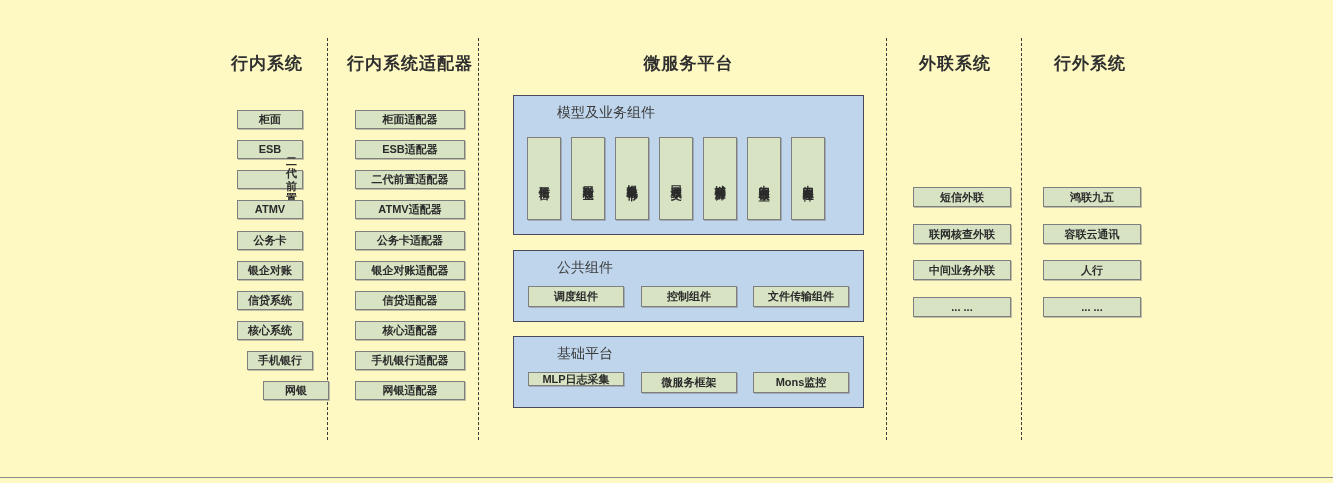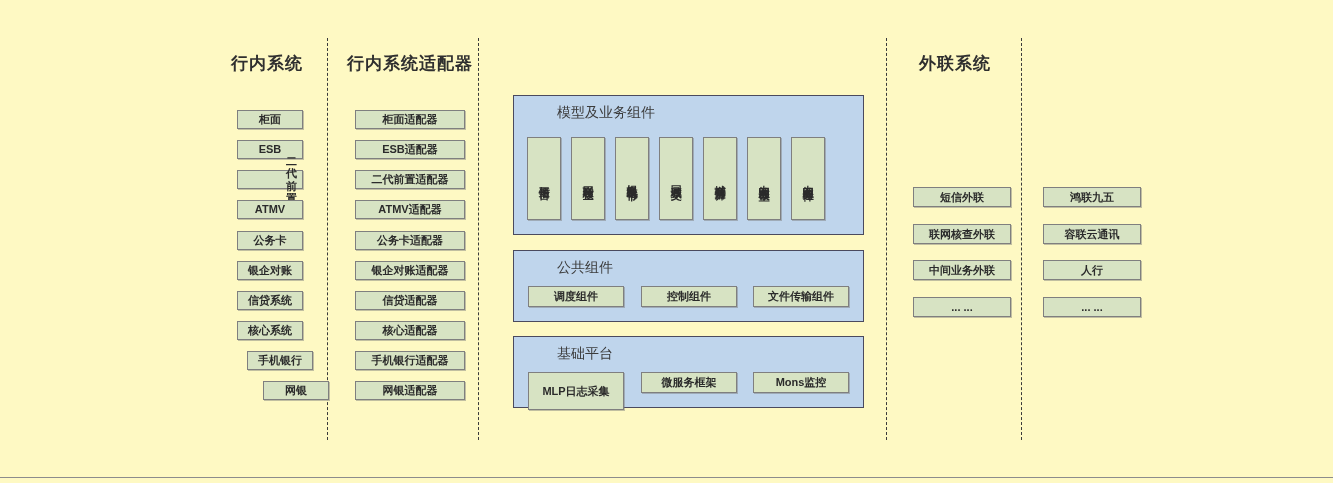--- a/index.html
+++ b/index.html
@@ -109,21 +109,23 @@
 
 <div id="canvas">
 
   <div class="divider" style="left:327px;"></div>
   <div class="divider" style="left:478px;"></div>
   <div class="divider" style="left:886px;"></div>
   <div class="divider" style="left:1021px;"></div>
 
   <div class="col-header" style="left:207px; top:52px; width:120px;">行内系统</div>
   <div class="col-header" style="left:335px; top:52px; width:150px;">行内系统适配器</div>
+  <div class="col-header" style="left:513px; top:52px; width:351px;">微服务平台</div>
   <div class="col-header" style="left:890px; top:52px; width:130px;">外联系统</div>
+  <div class="col-header" style="left:1025px; top:52px; width:130px;">行外系统</div>
 
   <div class="gbox" style="left:237px; top:110px; width:66px; height:19px;">柜面</div>
   <div class="gbox" style="left:237px; top:140px; width:66px; height:19px;">ESB</div>
   <div class="gbox" style="left:237px; top:170px; width:66px; height:19px;padding-left:43px;">二代前置</div>
   <div class="gbox" style="left:237px; top:200px; width:66px; height:19px;">ATMV</div>
   <div class="gbox" style="left:237px; top:231px; width:66px; height:19px;">公务卡</div>
   <div class="gbox" style="left:237px; top:261px; width:66px; height:19px;">银企对账</div>
   <div class="gbox" style="left:237px; top:291px; width:66px; height:19px;">信贷系统</div>
   <div class="gbox" style="left:237px; top:321px; width:66px; height:19px;">核心系统</div>
   <div class="gbox" style="left:247px; top:351px; width:66px; height:19px;">手机银行</div>
@@ -168,21 +170,21 @@
   <div class="bpanel" style="left:513px; top:250px; width:351px; height:72px;">
     <div class="bpanel-title">公共组件</div>
   </div>
   <div class="gbox" style="left:528px; top:286px; width:96px; height:21px;">调度组件</div>
   <div class="gbox" style="left:641px; top:286px; width:96px; height:21px;">控制组件</div>
   <div class="gbox" style="left:753px; top:286px; width:96px; height:21px;">文件传输组件</div>
 
   <div class="bpanel" style="left:513px; top:336px; width:351px; height:72px;">
     <div class="bpanel-title">基础平台</div>
   </div>
-  <div class="gbox" style="left:528px; top:372px; width:96px; height:38px;">MLP日志采集</div>
+  <div class="gbox" style="left:528px; top:372px; width:96px; height:14px;">MLP日志采集</div>
   <div class="gbox" style="left:641px; top:372px; width:96px; height:21px;">微服务框架</div>
   <div class="gbox" style="left:753px; top:372px; width:96px; height:21px;">Mons监控</div>
 
   <div class="gbox" style="left:913px; top:187px; width:98px; height:20px;">短信外联</div>
   <div class="gbox" style="left:913px; top:224px; width:98px; height:20px;">联网核查外联</div>
   <div class="gbox" style="left:913px; top:260px; width:98px; height:20px;">中间业务外联</div>
   <div class="gbox" style="left:913px; top:297px; width:98px; height:20px;">... ...</div>
 
   <div class="gbox" style="left:1043px; top:187px; width:98px; height:20px;">鸿联九五</div>
   <div class="gbox" style="left:1043px; top:224px; width:98px; height:20px;">容联云通讯</div>

